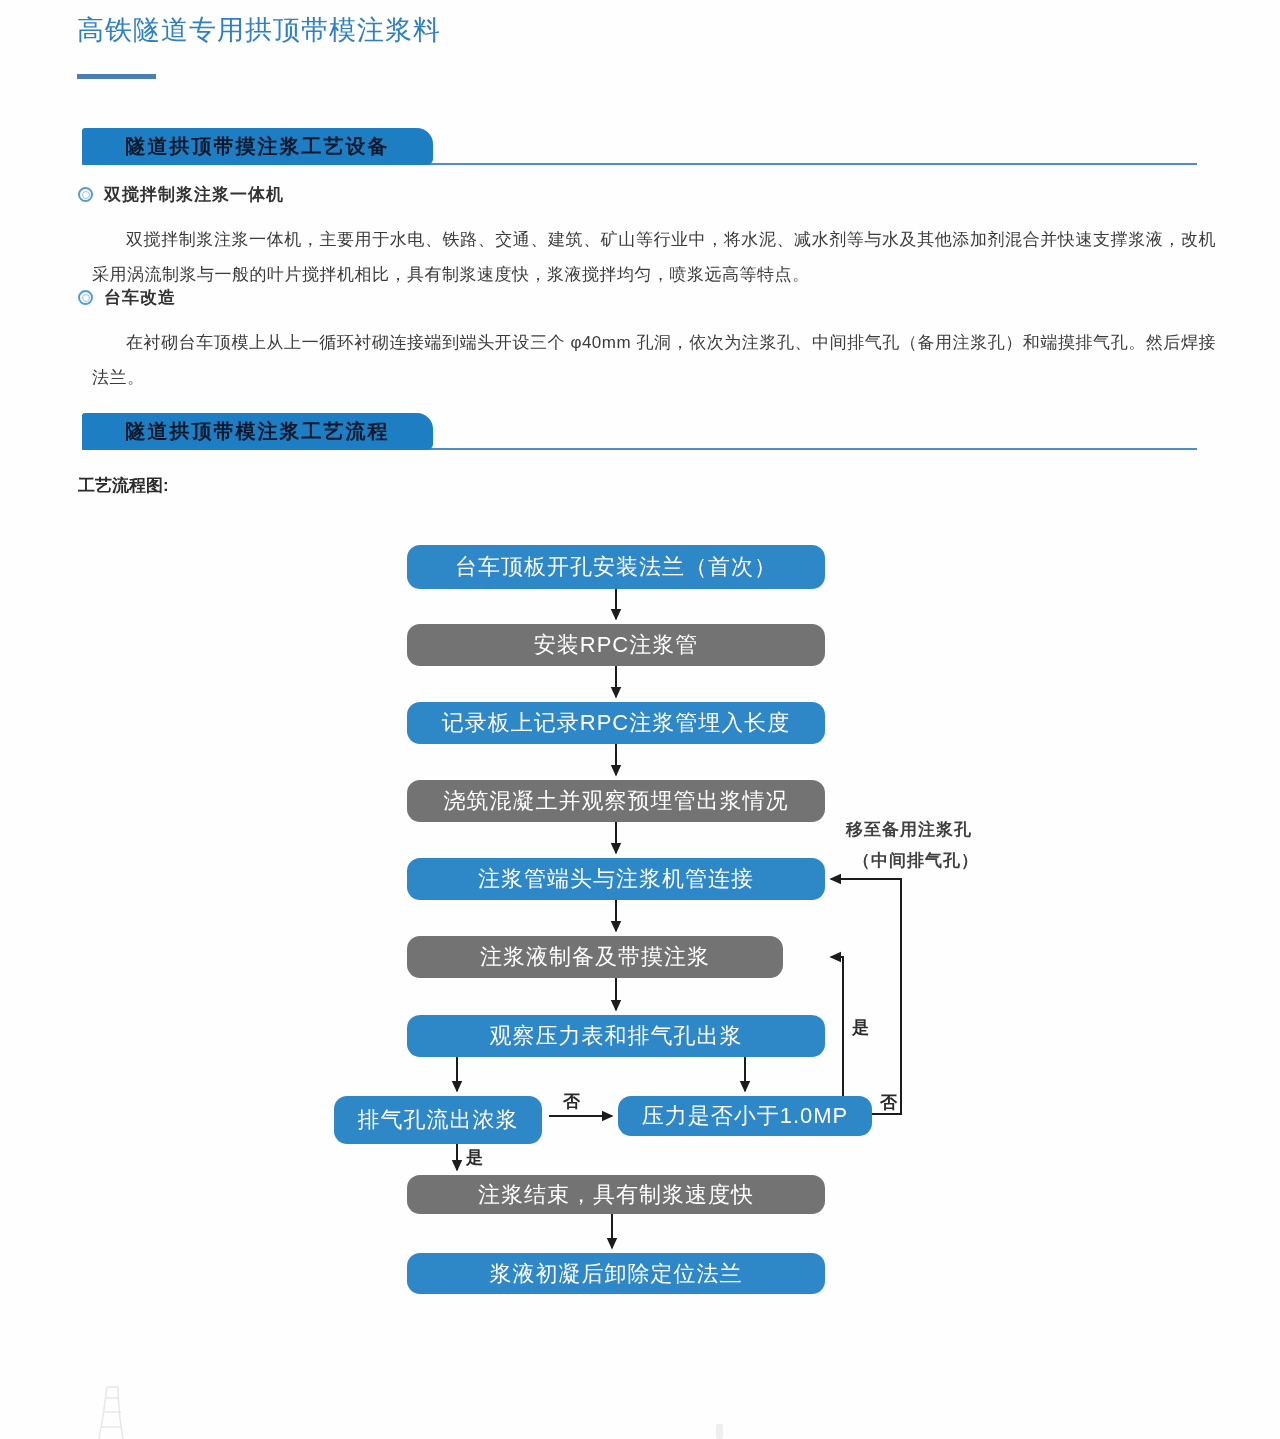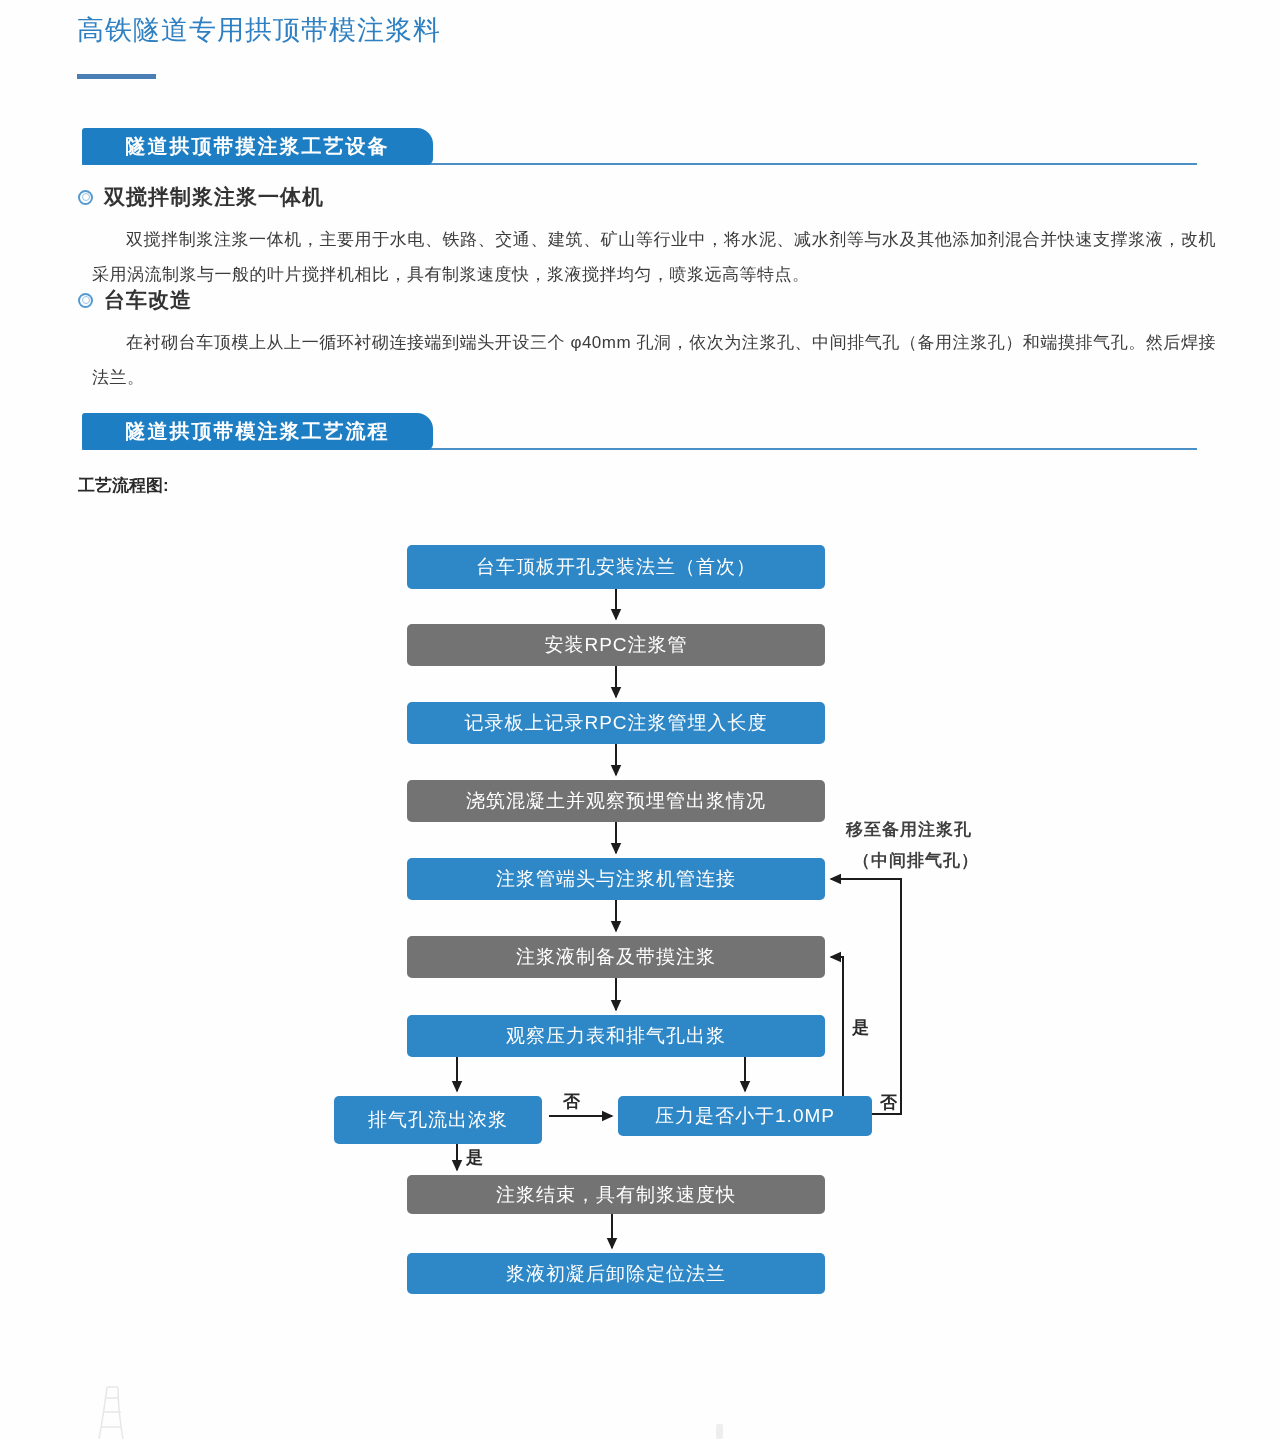--- a/index.html
+++ b/index.html
@@ -5,37 +5,37 @@
   html,body{margin:0;padding:0;}
   body{font-family:"Liberation Sans","DejaVu Sans",sans-serif;}
   .page{position:relative;width:1280px;height:1439px;background:#fefefe;overflow:hidden;}
 
   .page-title{position:absolute;left:77px;top:12px;font-size:27px;font-weight:normal;
     color:#2E80C2;letter-spacing:1px;}
   .title-rule{position:absolute;left:77px;top:74px;width:79px;height:5px;background:#4A7FB5;}
 
   .banner-line{position:absolute;left:82px;width:1115px;height:2px;background:#4B8FC7;}
   .banner{position:absolute;left:82px;width:351px;height:37px;background:#1D7EC3;
-    color:#ffffff;font-size:20px;font-weight:bold;letter-spacing:2px;
+    color:#0f172a;font-size:20px;font-weight:bold;letter-spacing:2px;
     display:flex;align-items:center;justify-content:center;
     border-radius:3px 16px 6px 3px;}
 
   .bullet-row{position:absolute;display:flex;align-items:center;gap:11px;}
   .ring{position:relative;width:15px;height:15px;border:2px solid #559AD0;border-radius:50%;
     box-sizing:border-box;flex:0 0 auto;}
   .ring::after{content:'';position:absolute;inset:1.5px;border:1px solid #9CC4E4;border-radius:50%;}
-  .bullet-heading{font-size:21px;font-weight:bold;color:#333333;letter-spacing:1px;}
+  .bullet-heading{font-size:17px;font-weight:bold;color:#333333;letter-spacing:1px;}
 
   .para{position:absolute;left:78px;width:1124px;margin:14px;font-size:17px;color:#3B3B3B;
     line-height:35px;text-indent:2em;text-align:justify;letter-spacing:0.5px;}
 
   .flow-label{position:absolute;left:78px;top:474px;font-size:17px;font-weight:bold;color:#2B2B2B;}
 
   .node{position:absolute;display:flex;align-items:center;justify-content:center;
-    color:#ffffff;font-size:19px;letter-spacing:1px;border-radius:5px;box-sizing:border-box;}
+    color:#ffffff;font-size:22px;letter-spacing:1px;border-radius:13px;box-sizing:border-box;}
   .node.blue{background:#2E87C6;}
   .node.gray{background:#737373;}
 
   .edge-label{position:absolute;font-size:17px;font-weight:bold;color:#2A2A2A;}
   .anno{position:absolute;font-size:17px;font-weight:bold;color:#404040;letter-spacing:1px;}
 
   .arrow-layer{position:absolute;left:0;top:0;pointer-events:none;}
 
   .watermark{position:absolute;left:0;top:0;pointer-events:none;}
   .bottom-mark{position:absolute;left:716px;top:1424px;width:7px;height:15px;
@@ -90,21 +90,21 @@
       <polyline points="843,1096 843,957 831,957" marker-end="url(#ah)"></polyline>
       <polyline points="872,1114 901,1114 901,879 831,879" marker-end="url(#ah)"></polyline>
     </g>
   </svg>
 
   <div class="node blue" style="left:407px;top:545px;width:418px;height:44px">台车顶板开孔安装法兰（首次）</div>
   <div class="node gray" style="left:407px;top:624px;width:418px;height:42px">安装RPC注浆管</div>
   <div class="node blue" style="left:407px;top:702px;width:418px;height:42px">记录板上记录RPC注浆管埋入长度</div>
   <div class="node gray" style="left:407px;top:780px;width:418px;height:42px">浇筑混凝土并观察预埋管出浆情况</div>
   <div class="node blue" style="left:407px;top:858px;width:418px;height:42px">注浆管端头与注浆机管连接</div>
-  <div class="node gray" style="left:407px;top:936px;width:418px;height:42px">注浆液制备及带摸注浆</div>
+  <div class="node gray" style="left:407px;top:936px;width:376px;height:42px">注浆液制备及带摸注浆</div>
   <div class="node blue" style="left:407px;top:1015px;width:418px;height:42px">观察压力表和排气孔出浆</div>
   <div class="node blue" style="left:334px;top:1096px;width:208px;height:48px">排气孔流出浓浆</div>
   <div class="node blue" style="left:618px;top:1096px;width:254px;height:40px">压力是否小于1.0MP</div>
   <div class="node gray" style="left:407px;top:1175px;width:418px;height:39px">注浆结束，具有制浆速度快</div>
   <div class="node blue" style="left:407px;top:1253px;width:418px;height:41px">浆液初凝后卸除定位法兰</div>
 
   <div class="edge-label" style="left:563px;top:1090px">否</div>
   <div class="edge-label" style="left:466px;top:1146px">是</div>
   <div class="edge-label" style="left:852px;top:1016px">是</div>
   <div class="edge-label" style="left:880px;top:1091px">否</div>

